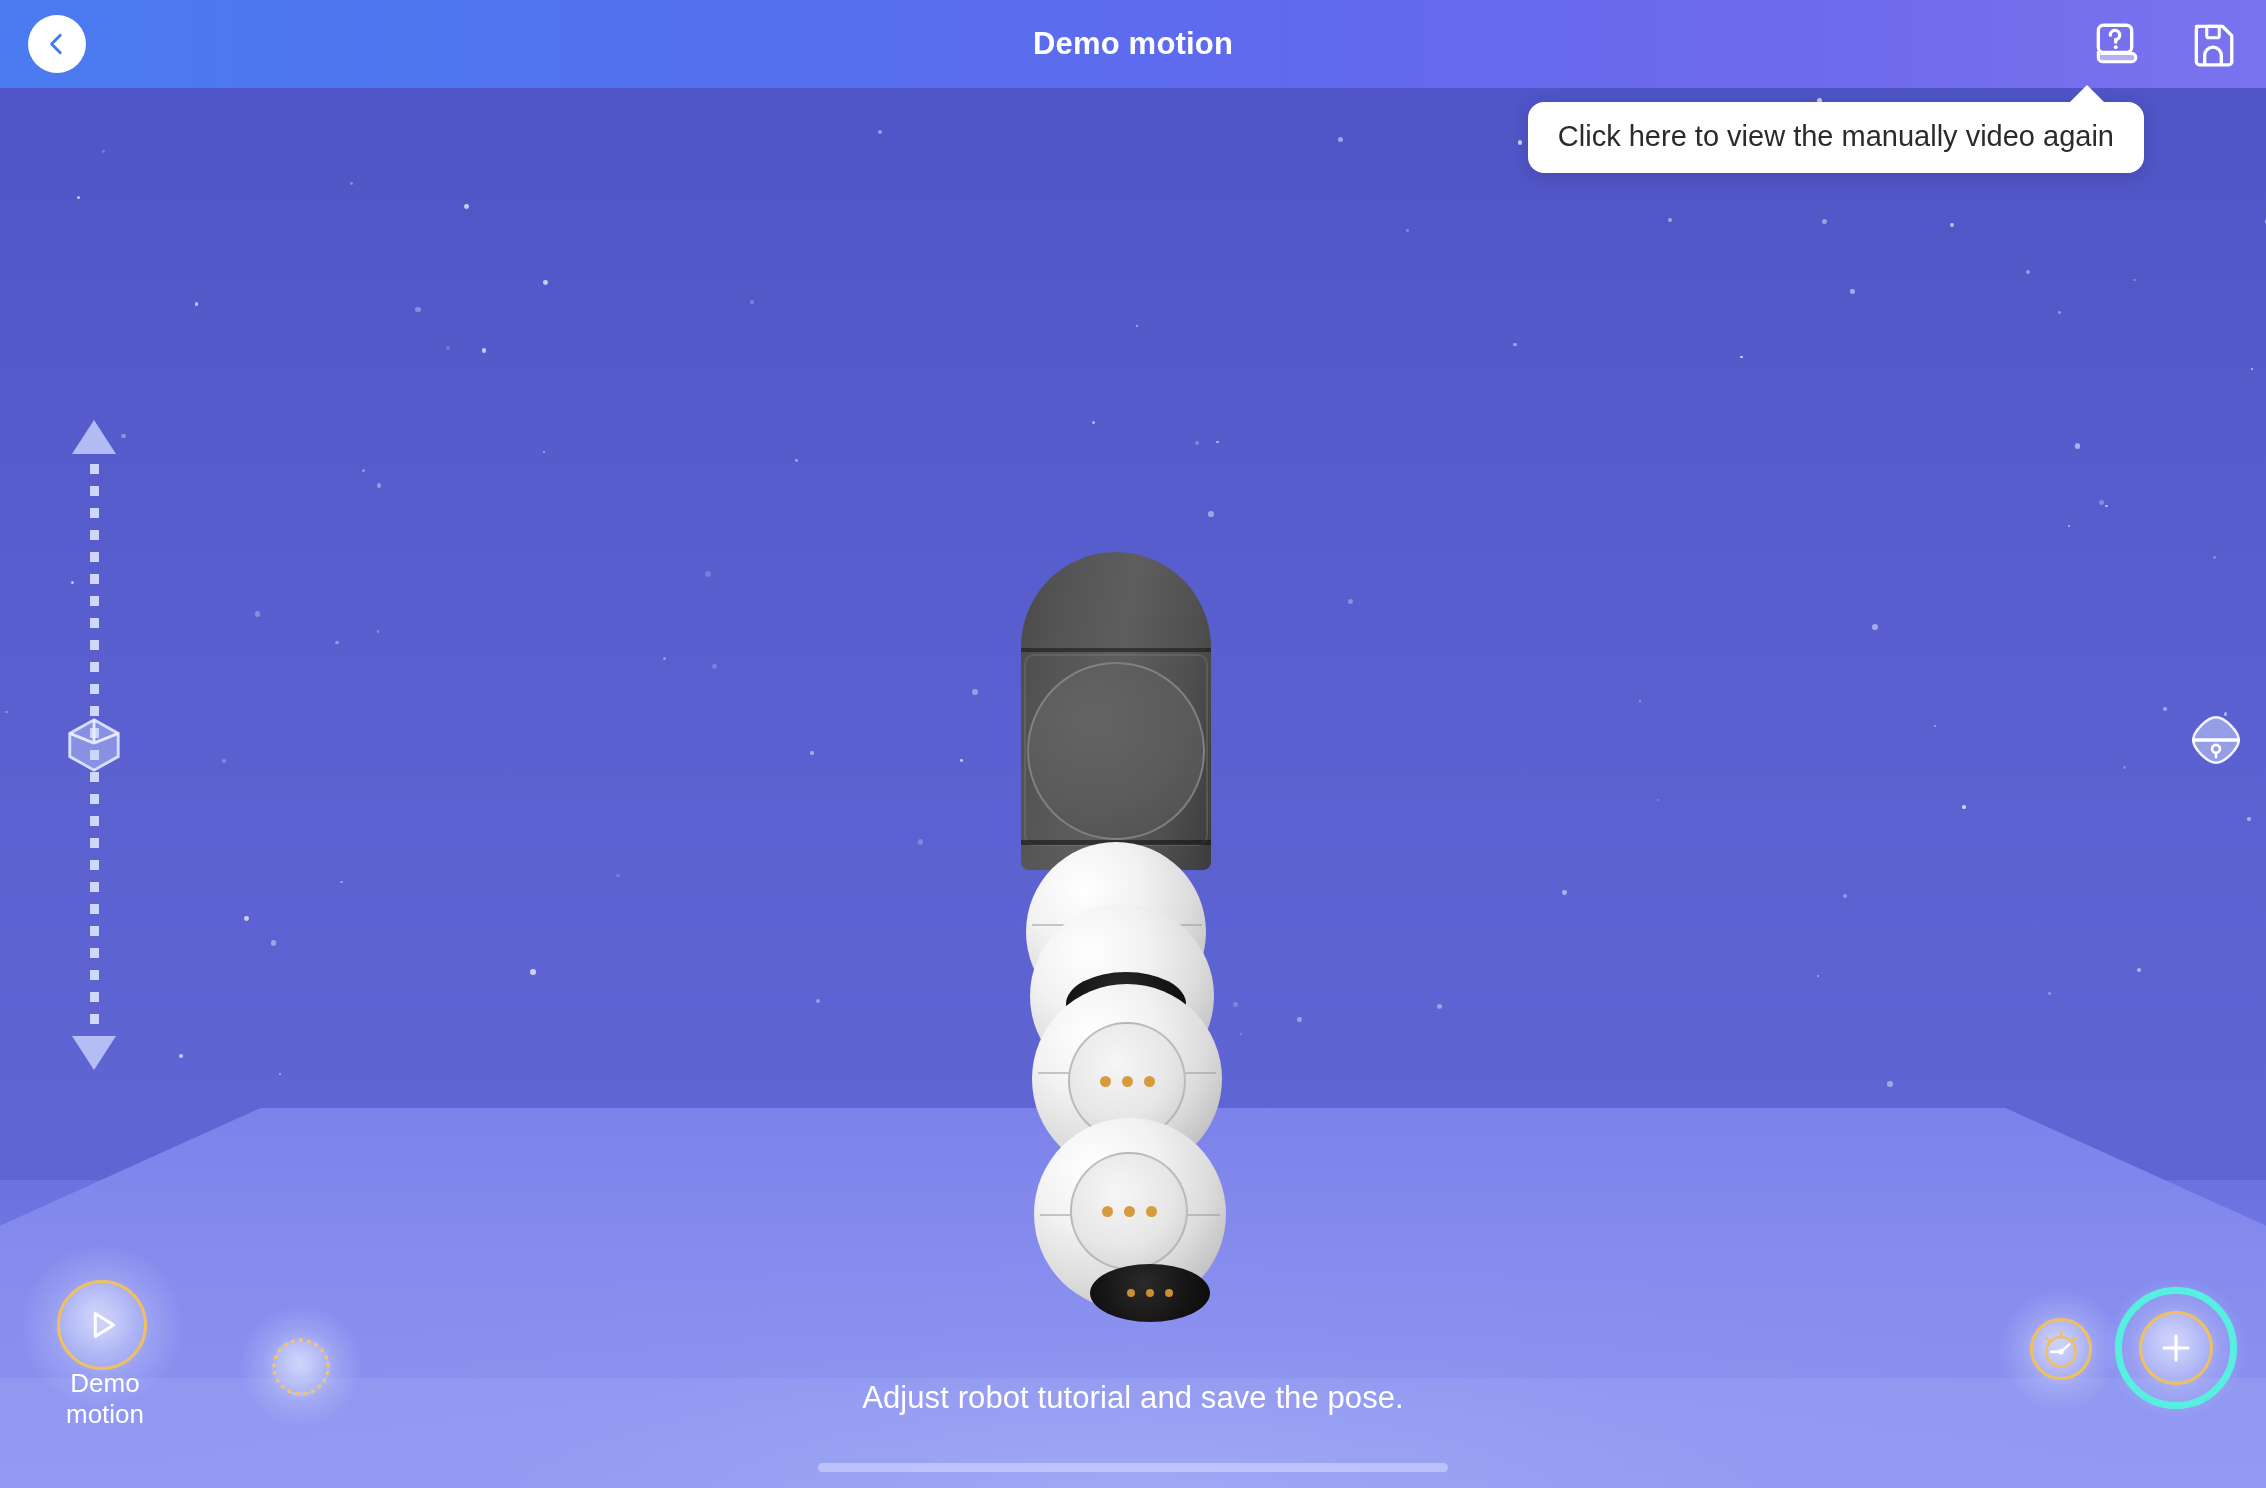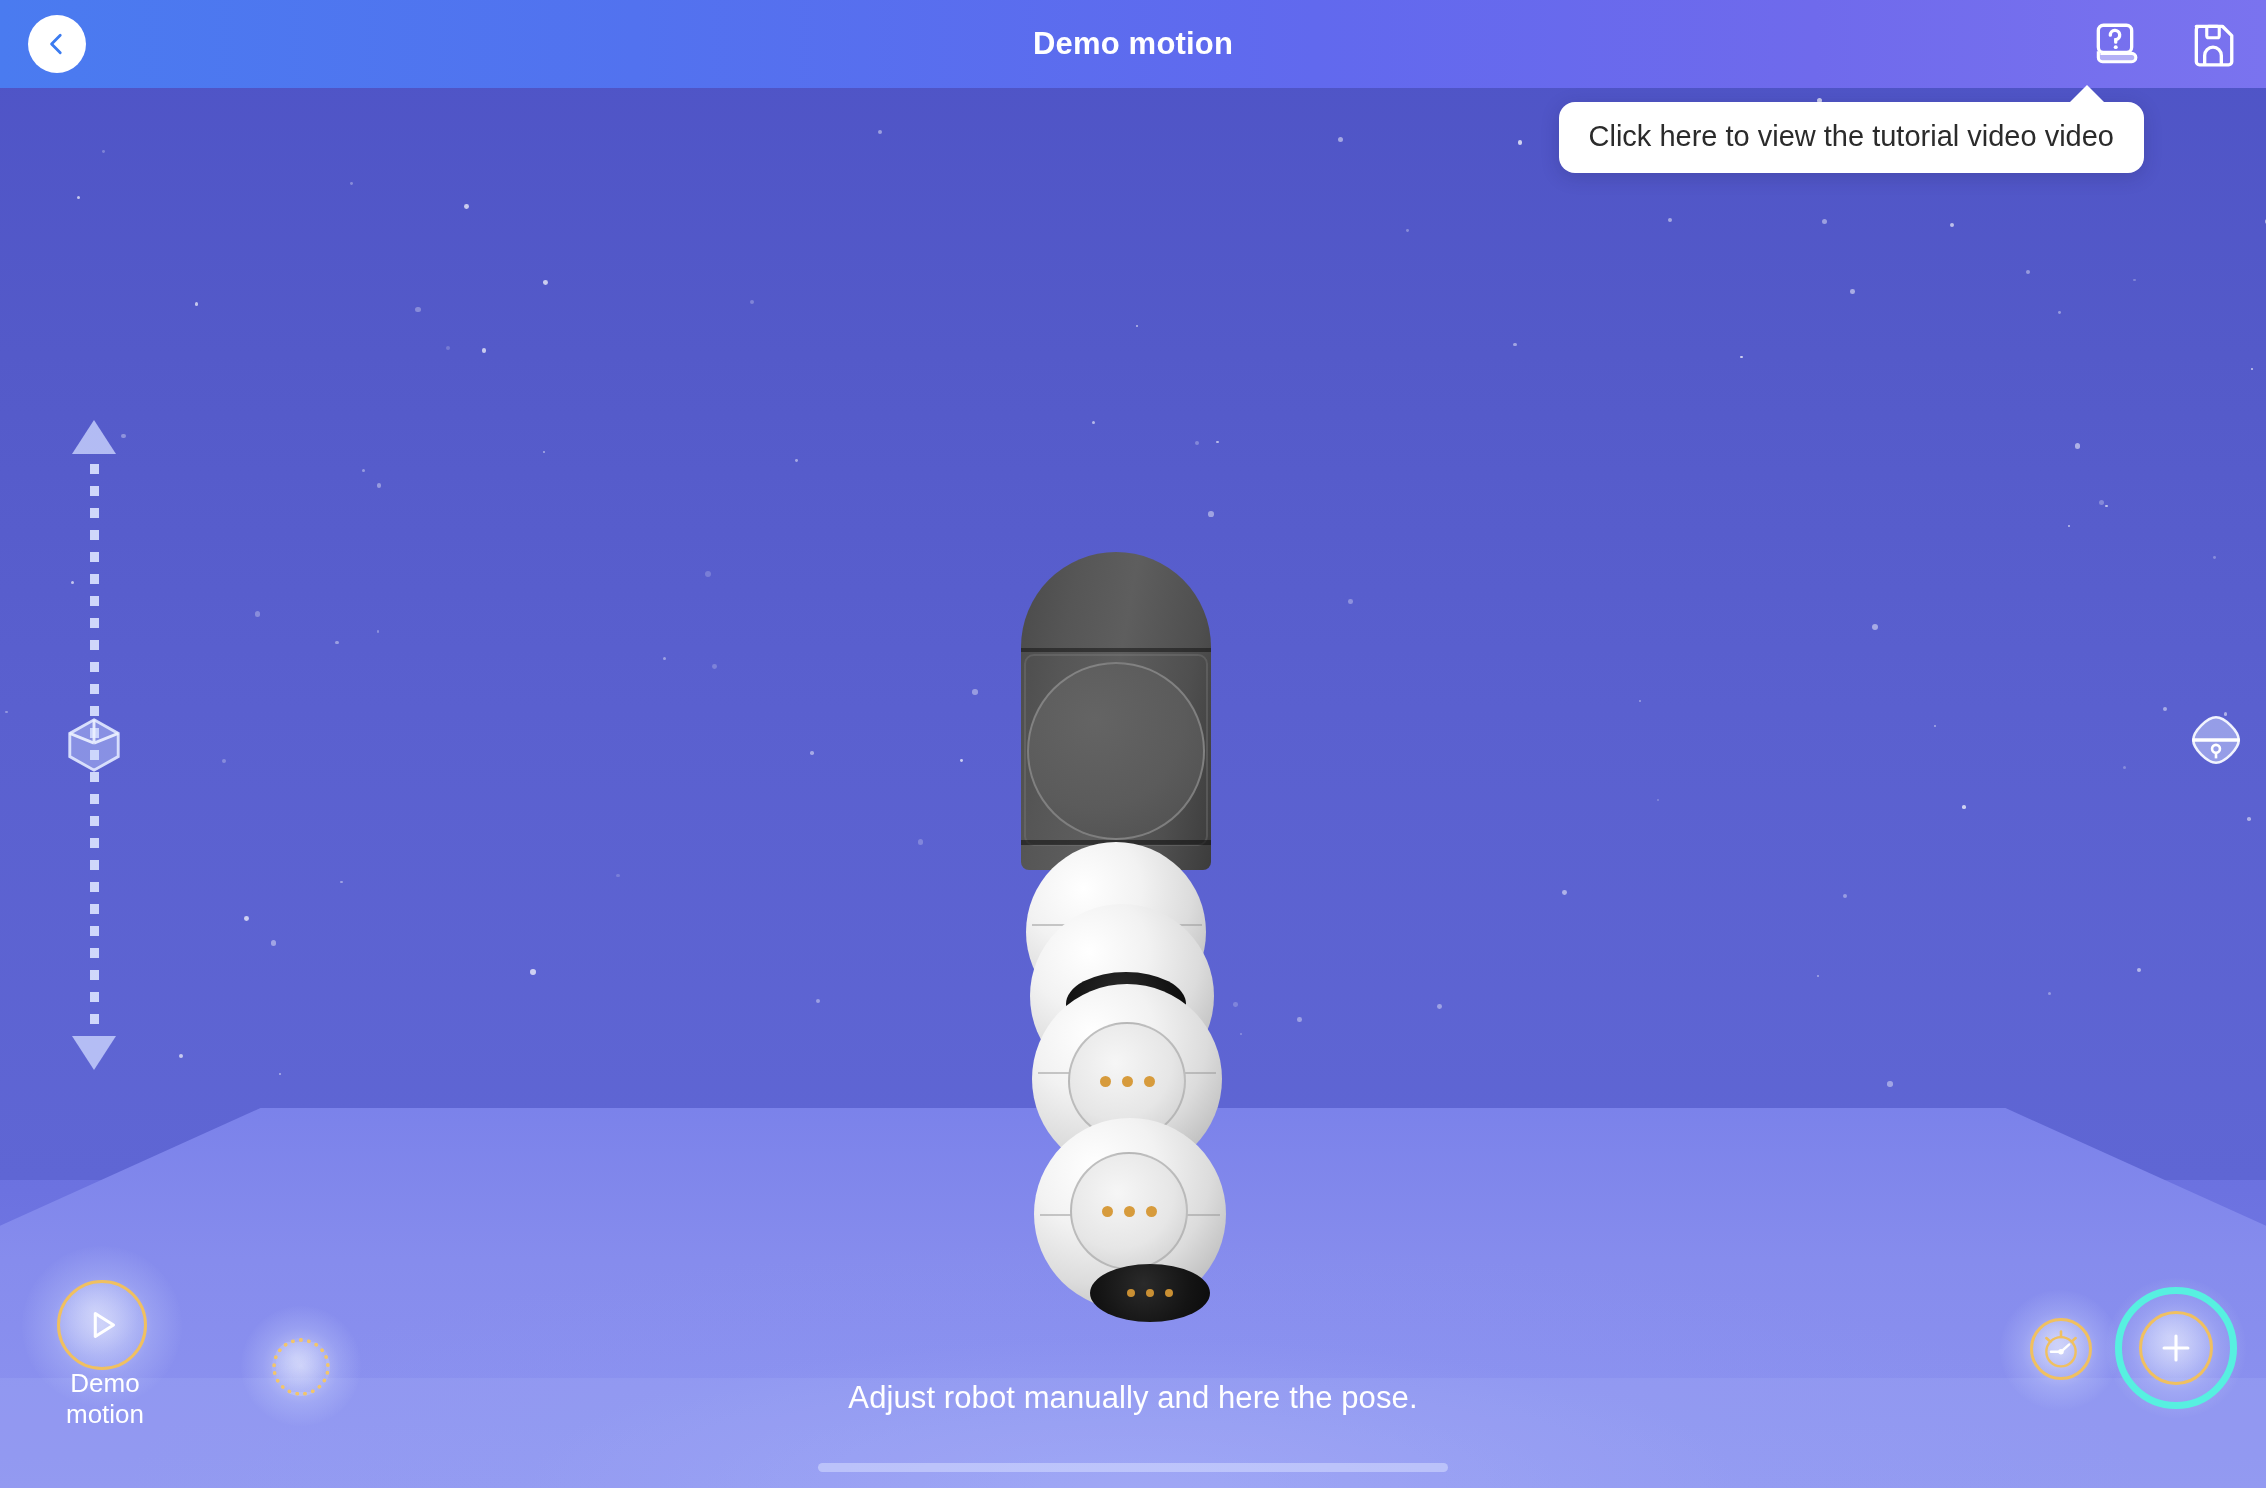--- a/index.html
+++ b/index.html
@@ -535,21 +535,21 @@
           <path d="M8 7 h25 l9 9 v25 a3 3 0 0 1 -3 3 H11 a3 3 0 0 1 -3 -3 V10 a3 3 0 0 1 3 -3 Z" fill="none" stroke="#ffffff" stroke-width="3.2" stroke-linejoin="round"></path>
           <rect x="18" y="7" width="12" height="11" rx="2" fill="none" stroke="#ffffff" stroke-width="3"></rect>
           <path d="M16 44 v-9 a8 8 0 0 1 16 0 v9" fill="none" stroke="#ffffff" stroke-width="3.2"></path>
         </svg>
       </div>
     </div>
   </div>
 
   <div class="tooltip">
     <div class="tooltip-arrow"></div>
-    <span>Click here to view the tutorial video video</span>
+    <span>Click here to view the manually video again</span>
   </div>
 
   <div class="glow" style="left:22px; bottom:82px; width:160px; height:160px;"></div>
   <div class="circle-btn demo-btn">
     <svg viewBox="0 0 48 48" width="46" height="46" aria-hidden="true">
       <path d="M17 12 L36 24 L17 36 Z" fill="none" stroke="#ffffff" stroke-width="3.2" stroke-linejoin="round"></path>
     </svg>
   </div>
   <div class="demo-label">Demo motion</div>
 
@@ -571,16 +571,16 @@
 
   <div class="glow" style="right:20px; bottom:70px; width:140px; height:140px;"></div>
   <div class="add-ring"></div>
   <div class="circle-btn add-btn">
     <svg viewBox="0 0 48 48" width="44" height="44" aria-hidden="true">
       <line x1="24" y1="11" x2="24" y2="37" stroke="#ffffff" stroke-width="3.4" stroke-linecap="round"></line>
       <line x1="11" y1="24" x2="37" y2="24" stroke="#ffffff" stroke-width="3.4" stroke-linecap="round"></line>
     </svg>
   </div>
 
-  <div class="bottom-hint">Adjust robot manually and here the pose.</div>
+  <div class="bottom-hint">Adjust robot tutorial and save the pose.</div>
   <div class="home-indicator"></div>
 
 </div>
 
 </body></html>

